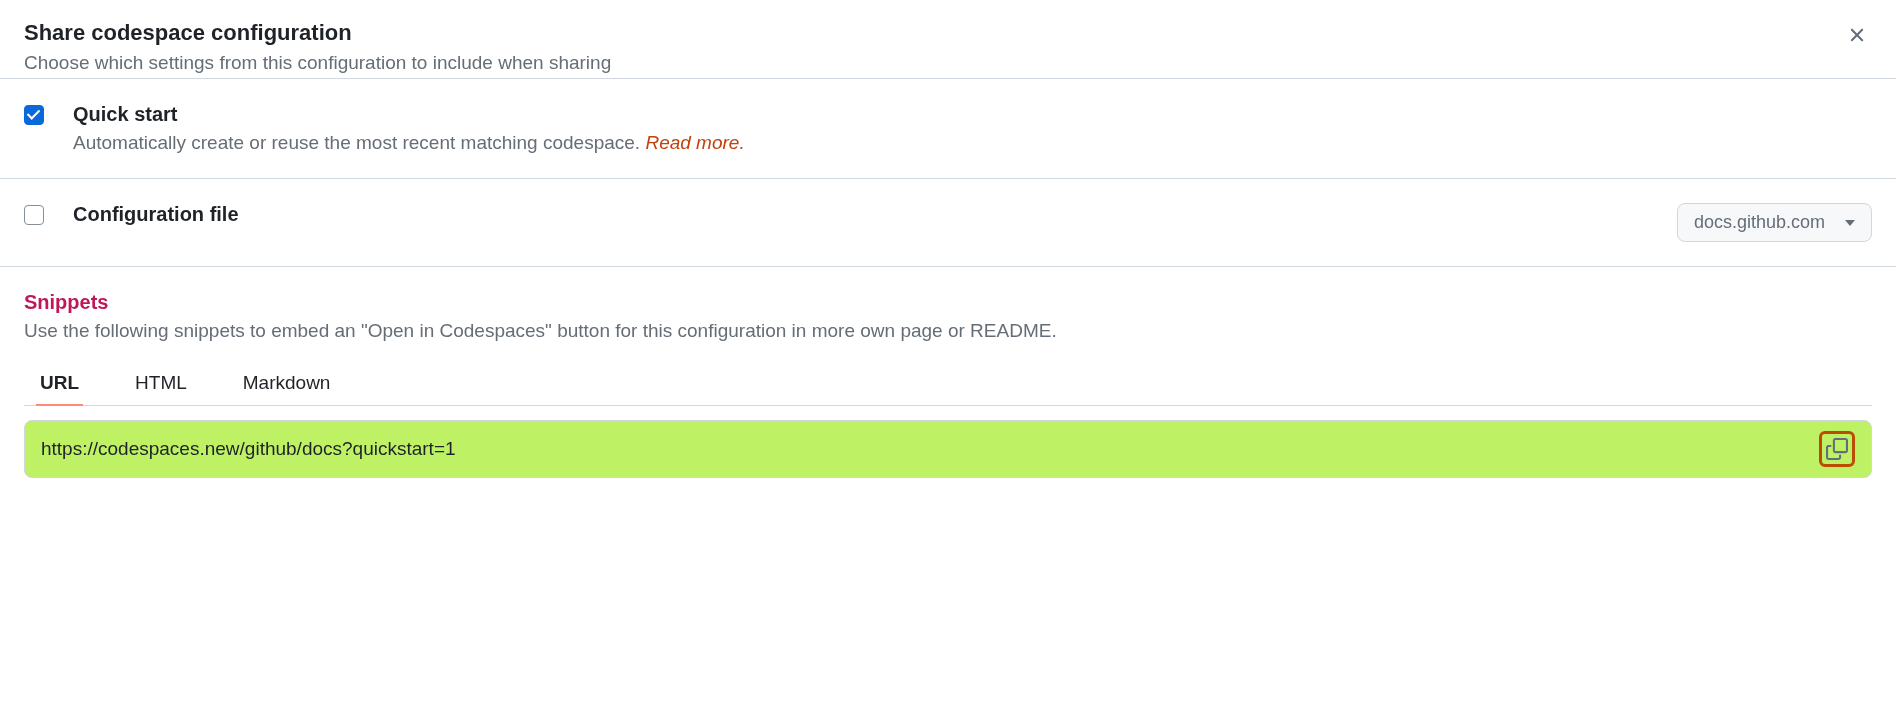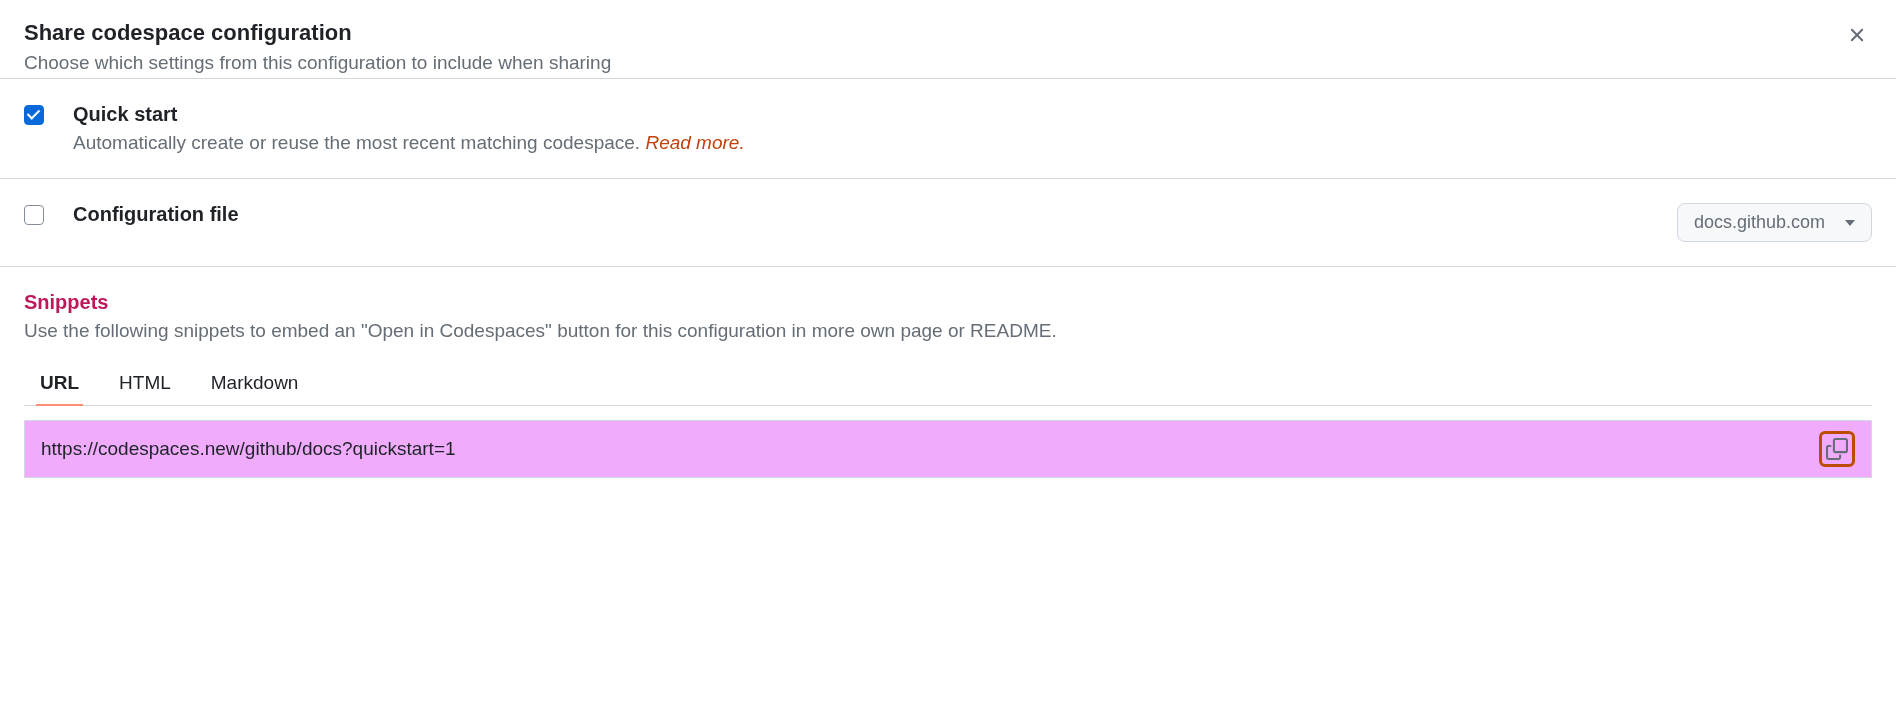--- a/index.html
+++ b/index.html
@@ -131,21 +131,21 @@
       color: #be185d;
       margin-bottom: 6px;
     }
     .snippets-desc {
       font-size: 19px;
       color: #656d76;
       margin-bottom: 20px;
     }
     .tabs {
       display: flex;
-      gap: 32px;
+      gap: 48px;
       border-bottom: 1px solid #d0d7de;
       margin-bottom: 14px;
       padding-left: 12px;
     }
     .tab {
       padding: 10px 4px;
       font-size: 19px;
       font-weight: 600;
       color: #1f2328;
       cursor: pointer;
@@ -154,23 +154,23 @@
     }
     .tab.active {
       border-bottom-color: #fd8c73;
     }
     .tab.inactive {
       font-weight: 400;
     }
     .snippet-box {
       display: flex;
       align-items: center;
-      background: #f0abfc;
+      background: #bef264;
       border: 1px solid #d0d7de;
-      border-radius: 0;
+      border-radius: 8px;
       padding: 10px 16px;
       gap: 24px;
     }
     .snippet-text {
       flex: 1;
       font-size: 19px;
       color: #1f2328;
       font-family: -apple-system, BlinkMacSystemFont, "Segoe UI", Helvetica, Arial, sans-serif;
     }
     .copy-btn {

